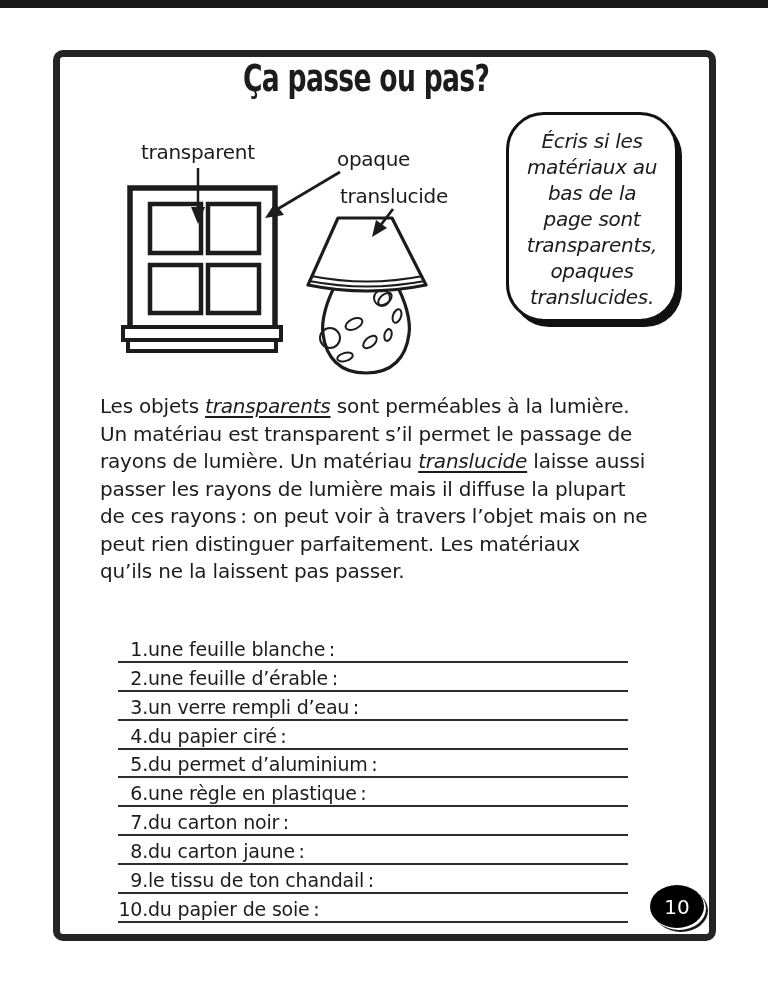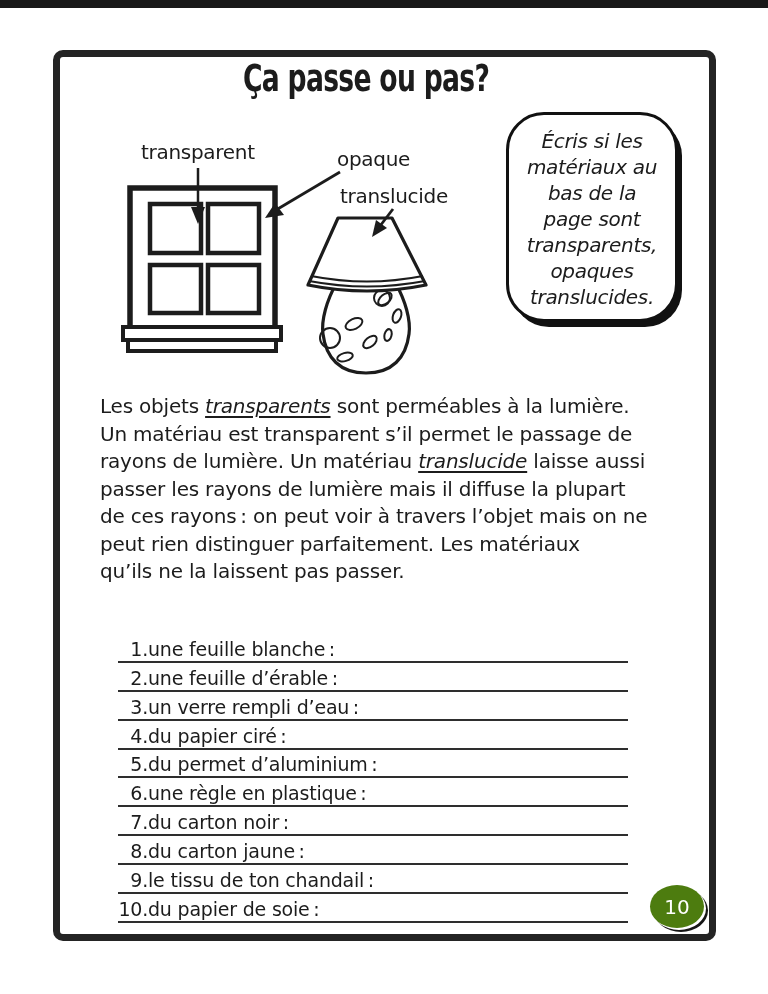--- a/index.html
+++ b/index.html
@@ -25,21 +25,21 @@
         letter-spacing:-0.2px;}
   .pline{white-space:pre;}
   .para .u{font-style:italic;text-decoration:underline;text-decoration-thickness:2px;text-underline-offset:3px;margin-top:28px;}
   .mlist{position:absolute;left:118px;top:634px;width:510px;}
   .lrow{height:28.9px;box-sizing:border-box;border-bottom:2px solid #2e2e2e;
         display:flex;align-items:flex-end;font-size:19px;letter-spacing:-0.2px;
         padding-bottom:1px;line-height:22px;}
   .lnum{display:inline-block;width:30px;text-align:right;flex:0 0 auto;}
   .ltext{white-space:pre;}
   .badge{position:absolute;left:650px;top:885px;width:54px;height:43px;border-radius:50%;
-         background:#4d7c0f;color:#fff;display:flex;align-items:center;justify-content:center;
+         background:#000000;color:#fff;display:flex;align-items:center;justify-content:center;
          font-size:20px;box-shadow:2px 2px 0 0 #fff,4px 4px 0 0 #161616;}
   svg .ink{stroke:#1c1c1c;fill:none;}
   svg .wink{stroke:#1c1c1c;fill:#fff;}
 </style>
 </head>
 <body>
 
 <div class="page">
   <div class="topbar"></div>
   <div class="frame"></div>

